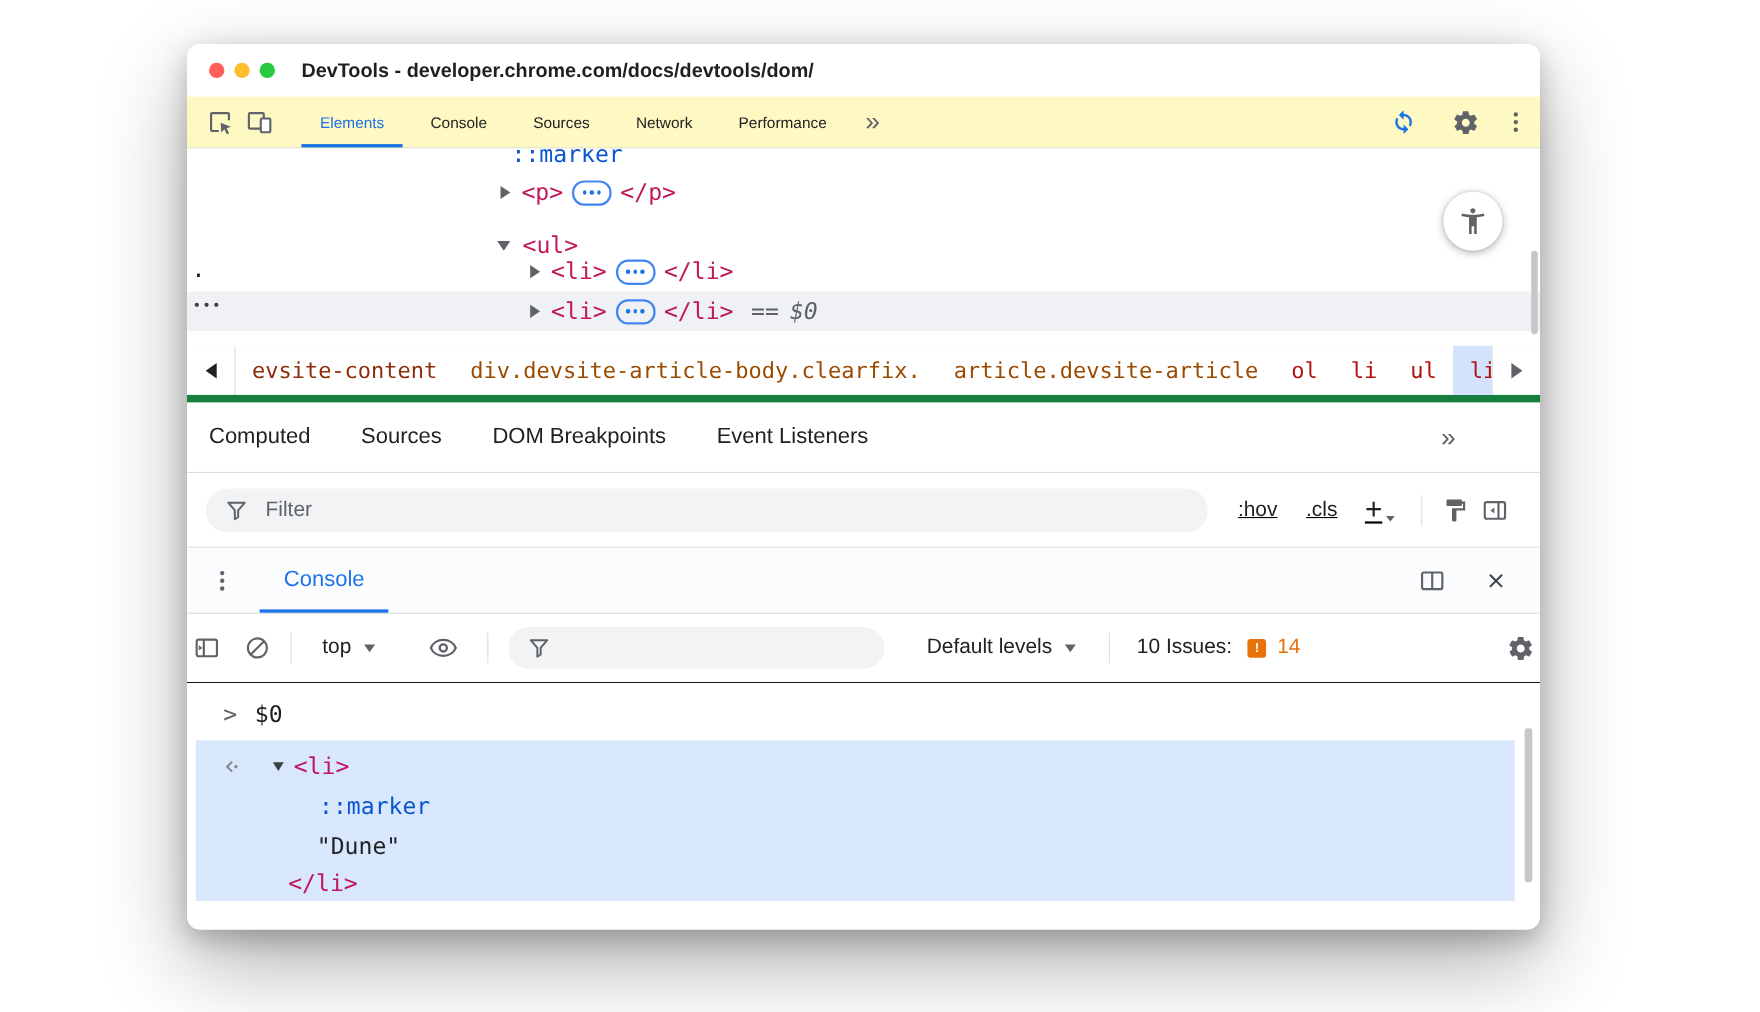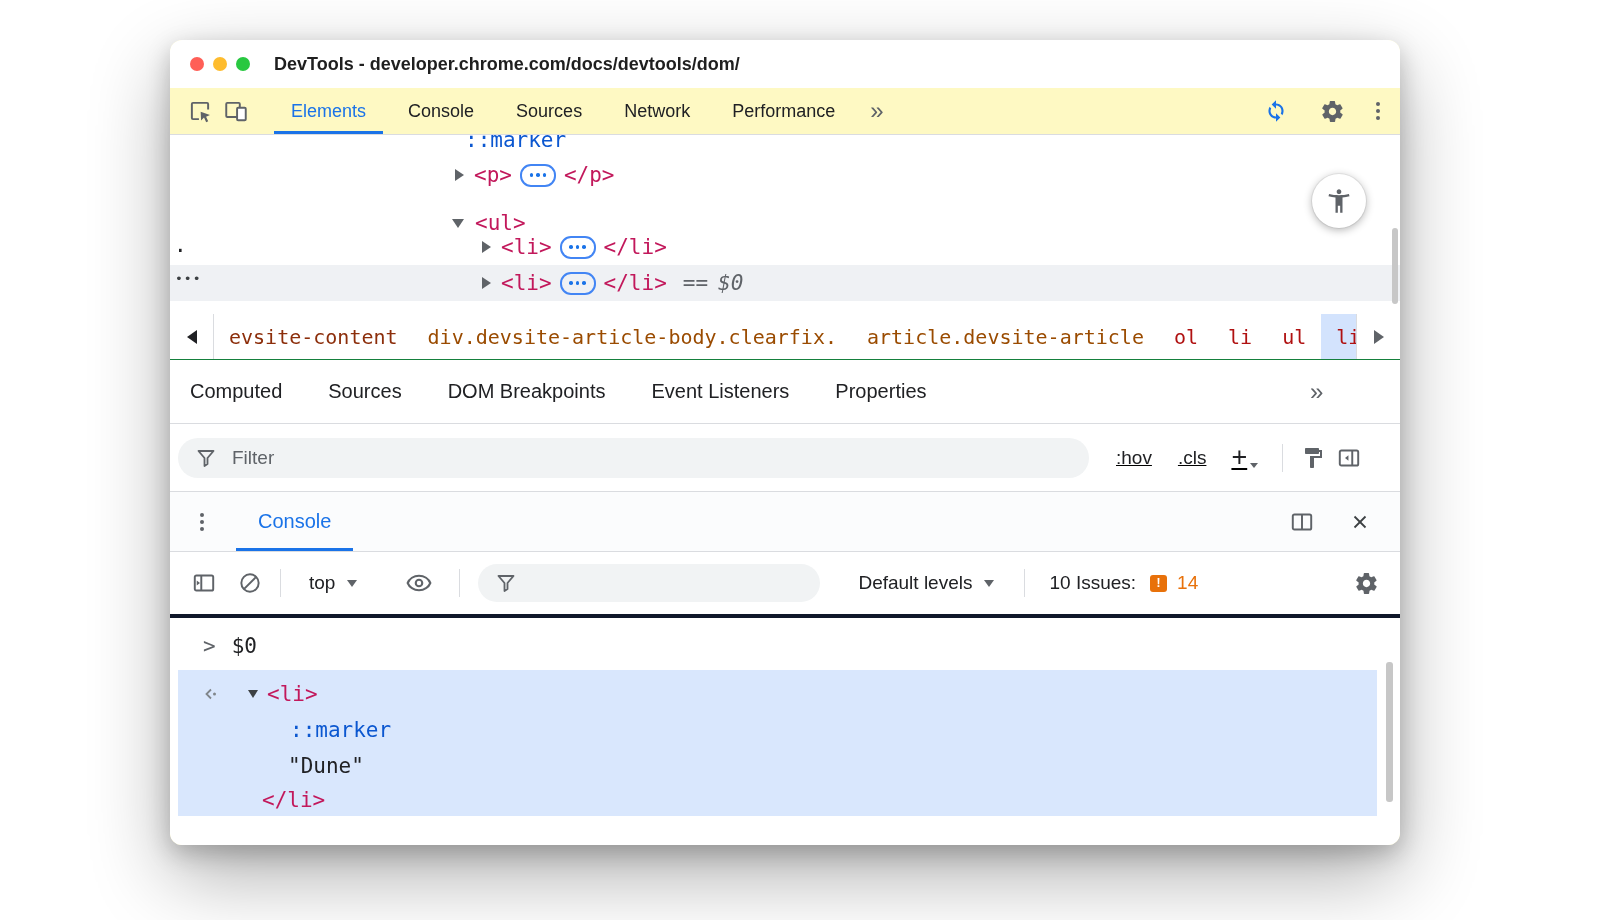--- a/index.html
+++ b/index.html
@@ -11,21 +11,21 @@
   .lights{display:flex;gap:9px;padding-left:20px;}
   .light{width:14px;height:14px;border-radius:50%;}
   .light.red{background:#ff5f57;}
   .light.yellow{background:#febc2e;}
   .light.green{background:#28c840;}
   .title{margin-left:24px;font-size:18px;font-weight:700;color:#1f1f1f;}
   
   .toolbar{height:46px;border-bottom:1px solid #dadce0;display:flex;align-items:center;padding:0 14px 0 12px;position:relative;}
   .tool-ic{width:36px;height:34px;display:flex;align-items:center;justify-content:center;cursor:pointer;}
   .tabs{display:flex;height:100%;margin-left:16px;}
-  .tab{padding:0 21px;display:flex;align-items:center;font-size:18px;color:#202124;position:relative;cursor:pointer;white-space:nowrap;}
+  .tab{padding:0 21px;display:flex;align-items:center;font-size:14px;color:#202124;position:relative;cursor:pointer;white-space:nowrap;}
   .tab.active{color:#1a73e8;}
   .tab.active::after{content:"";position:absolute;left:4px;right:4px;bottom:0;height:3px;background:#1a73e8;}
   .more-chev{font-size:24px;color:#5f6368;padding:0 14px;cursor:pointer;}
   .toolbar-right{margin-left:auto;display:flex;align-items:center;gap:20px;}
   .kebab{width:4px;height:4px;border-radius:50%;background:#5f6368;box-shadow:0 -7px 0 #5f6368,0 7px 0 #5f6368;margin:0 6px;}
   
   .domtree{position:relative;height:179px;overflow:hidden;font-family:"DejaVu Sans Mono",monospace;font-size:21px;background:#fff;}
   .trow{position:absolute;left:0;right:0;height:36px;display:flex;align-items:center;white-space:pre;}
   .trow.selrow{background:#eff1f4;}
   .tag{color:#c2185b;}
@@ -36,58 +36,58 @@
   .pill i{display:block;width:3.5px;height:3.5px;border-radius:50%;background:#1a73e8;}
   .eq{color:#5f6368;margin-left:16px;}
   .eq .it{font-style:italic;margin-left:10px;}
   .stray1{position:absolute;left:4px;top:98px;color:#202124;font-size:21px;}
   .stray2{position:absolute;left:5px;top:136px;color:#3c4043;font-size:13px;letter-spacing:1px;}
   .sbthumb{position:absolute;background:#c7c7c7;border-radius:3px;z-index:6;}
   
   .a11y{position:absolute;left:1142px;top:134px;width:54px;height:54px;border-radius:50%;background:#fff;z-index:7;
     box-shadow:0 0 0 1px rgba(0,0,0,.06),0 2px 8px rgba(0,0,0,.3);display:flex;align-items:center;justify-content:center;cursor:pointer;}
   
-  .crumbs{height:45px;border-bottom:1px solid #15803d;display:flex;align-items:stretch;font-family:"DejaVu Sans Mono",monospace;font-size:20px;background:#fff;}
+  .crumbs{height:45px;border-bottom:7px solid #15803d;display:flex;align-items:stretch;font-family:"DejaVu Sans Mono",monospace;font-size:20px;background:#fff;}
   .crumb-nav{width:43px;display:flex;align-items:center;justify-content:center;cursor:pointer;flex:none;}
   .crumb-nav.left{border-right:1px solid #dadce0;}
   .crumb-nav.right{border-left:1px solid #dadce0;margin-left:auto;}
   .arr-l{width:0;height:0;border-top:7px solid transparent;border-bottom:7px solid transparent;border-right:10px solid #202124;}
   .arr-r{width:0;height:0;border-top:7px solid transparent;border-bottom:7px solid transparent;border-left:10px solid #5f6368;}
   .crumb-list{display:flex;align-items:stretch;overflow:hidden;white-space:nowrap;}
   .crumb{display:flex;align-items:center;padding:0 15px;cursor:pointer;}
   .c0{color:#8c2e0b;}
   .c1,.c2{color:#9a4b00;}
   .c3,.c4,.c5{color:#b01111;}
   .c6{color:#b01111;background:#d3e3fd;}
   
   .stabs{height:63px;border-bottom:1px solid #dadce0;display:flex;align-items:stretch;font-size:20px;color:#202124;position:relative;background:#fff;}
   .stab{padding:0 23px;display:flex;align-items:center;position:relative;cursor:pointer;white-space:nowrap;}
   .stab:first-child{padding-left:20px;}
   .stab.active{color:#1a73e8;}
   .stab.active::after{content:"";position:absolute;left:8px;right:8px;bottom:0;height:3px;background:#1a73e8;}
   .stabs .more{position:absolute;left:1140px;top:0;height:100%;display:flex;align-items:center;font-size:24px;color:#5f6368;cursor:pointer;}
   
-  .frow{height:67px;border-bottom:1px solid #dadce0;display:flex;align-items:center;padding:0 14px 0 8px;background:#fff;}
+  .frow{height:67px;border-bottom:1px solid #dadce0;display:flex;align-items:center;padding:0 14px 0 8px;background:#fff;justify-content:center;}
   .fpill{width:879px;height:40px;background:#f1f3f4;border-radius:20px;display:flex;align-items:center;padding:0 16px;gap:12px;flex:none;cursor:text;}
   .finput{border:none;background:transparent;outline:none;font-size:19px;color:#3c4043;flex:1;font-family:"Liberation Sans",sans-serif;}
   .finput::placeholder{color:#5f6368;opacity:1;}
   .fright{display:flex;align-items:center;margin-left:14px;text-decoration:underline;}
   .ftxt{font-size:19px;color:#202124;padding:0 13px;cursor:pointer;}
   .fplus{font-size:27px;color:#202124;padding:0 12px;cursor:pointer;display:flex;align-items:flex-end;}
   .mini-caret{width:0;height:0;border-left:4px solid transparent;border-right:4px solid transparent;border-top:5px solid #5f6368;margin:0 0 5px 3px;}
   .vsep{width:1px;height:28px;background:#dadce0;margin:0 12px;}
   .ic-btn{width:36px;height:36px;display:flex;align-items:center;justify-content:center;cursor:pointer;}
   
   .chead{height:59px;border-bottom:1px solid #dadce0;display:flex;align-items:stretch;position:relative;background:#fbfcfd;}
   .chead .kebab{align-self:center;margin-left:30px;}
   .ctab{margin-left:48px;color:#1a73e8;font-size:20px;display:flex;align-items:center;position:relative;cursor:pointer;}
   .ctab::after{content:"";position:absolute;left:-22px;right:-22px;bottom:0;height:3px;background:#1a73e8;}
   .chead-right{margin-left:auto;display:flex;align-items:center;gap:22px;padding-right:22px;}
   
-  .ctool{height:62px;border-bottom:4px solid #0f172a;display:flex;align-items:center;padding:0 16px;background:#fff;}
+  .ctool{height:62px;border-bottom:1px solid #0f172a;display:flex;align-items:center;padding:0 0;background:#fff;}
   .ctx{display:flex;align-items:center;gap:12px;font-size:19px;color:#202124;padding:0 16px;cursor:pointer;}
   .caret{width:0;height:0;border-left:5px solid transparent;border-right:5px solid transparent;border-top:7px solid #5f6368;}
   .cpill{width:310px;height:38px;background:#f1f3f4;border-radius:19px;display:flex;align-items:center;padding:0 16px;margin:0 6px;cursor:text;flex:none;}
   .levels{display:flex;align-items:center;gap:12px;font-size:19px;color:#202124;padding:0 18px;margin-left:14px;cursor:pointer;white-space:nowrap;}
   .issues{display:flex;align-items:center;gap:10px;padding:0 12px;cursor:pointer;white-space:nowrap;}
   .il{font-size:19px;color:#202124;}
   .ibadge{width:17px;height:17px;background:#e8710a;border-radius:3px;color:#fff;font-size:12px;font-weight:700;display:flex;align-items:center;justify-content:center;margin-left:4px;}
   .icount{font-size:19px;color:#e8710a;}
   .spacer{flex:1;}
   
@@ -199,21 +199,20 @@
     <div class="crumb-nav right">
       <span class="arr-r"></span>
     </div>
   </div>
 
   <div class="stabs">
     <div class="stab">Computed</div>
     <div class="stab">Sources</div>
     <div class="stab">DOM Breakpoints</div>
     <div class="stab">Event Listeners</div>
-    <div class="stab">Properties</div>
     <div class="more">»</div>
   </div>
 
   <div class="frow">
     <div class="fpill">
       <svg width="24" height="24" viewBox="0 0 24 24">
         <path d="M4.5 5h15l-6 7v6l-3 2v-8z" fill="none" stroke="#5f6368" stroke-width="1.8" stroke-linejoin="round"></path>
       </svg>
       <input class="finput" placeholder="Filter" style="">
     </div>

